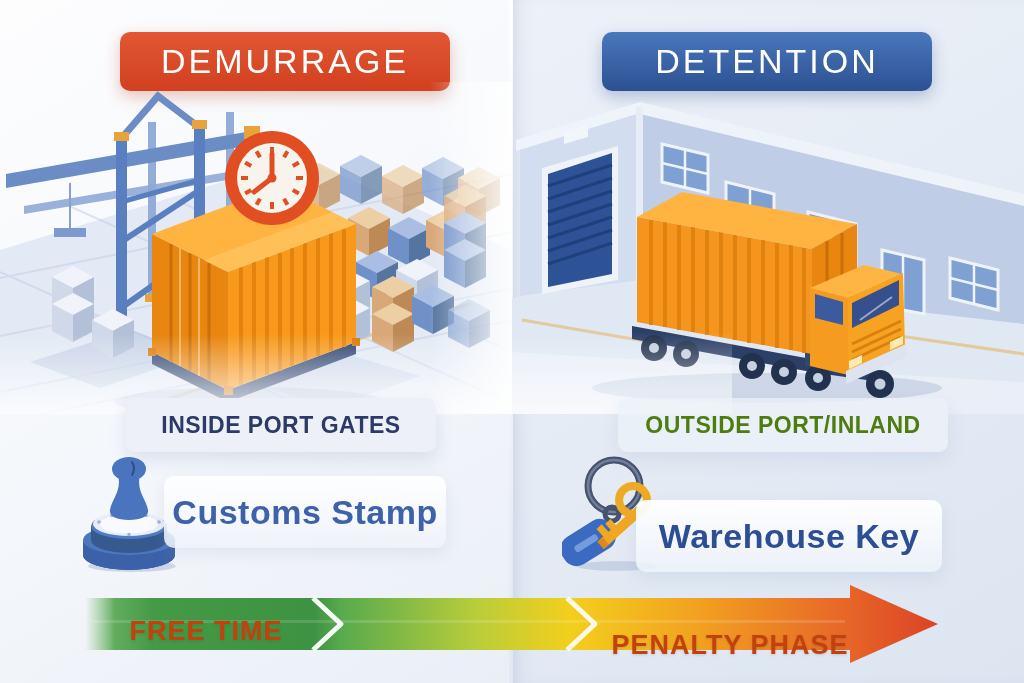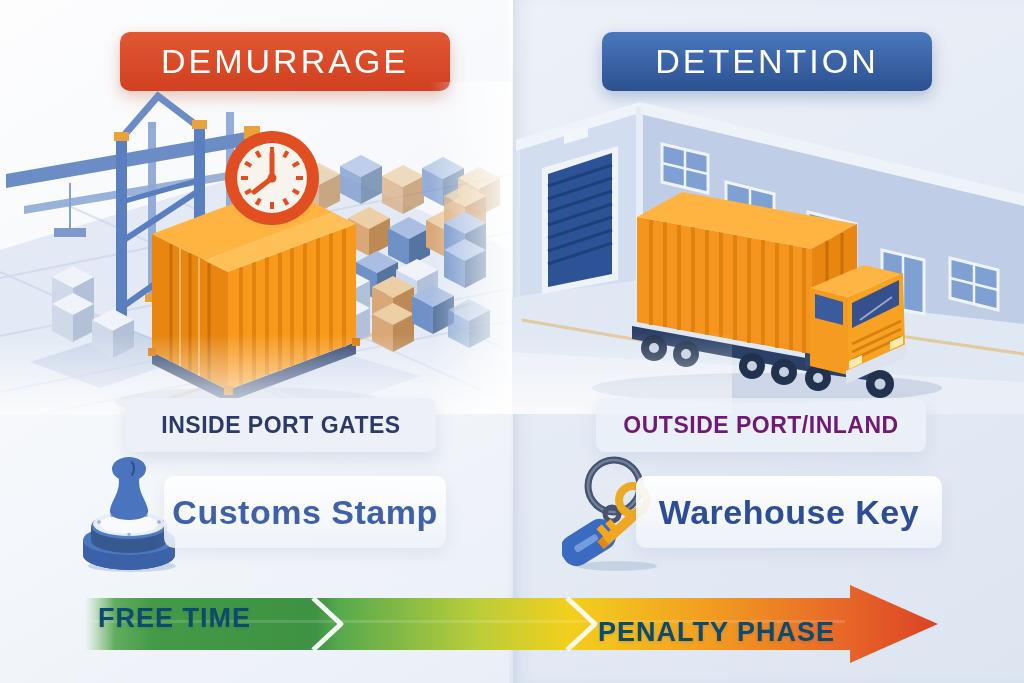--- a/index.html
+++ b/index.html
@@ -28,38 +28,38 @@
   
   .scene{position:absolute;top:82px;width:512px;height:332px;}
   .scene-left{left:0;}
   .scene-right{left:512px;}
   
   .pill{position:absolute;top:398px;height:54px;border-radius:9px;
     display:flex;align-items:center;justify-content:center;
     font-size:23px;font-weight:700;letter-spacing:.5px;}
   .pill-left{left:126px;width:310px;background:#edf1f7;color:#2b3a66;
     box-shadow:0 8px 18px rgba(120,140,180,.20);}
-  .pill-right{left:596px;width:330px;background:rgba(236,241,248,.78);color:#701a75;
+  .pill-right{left:618px;width:330px;background:rgba(236,241,248,.78);color:#4d7c0f;
     box-shadow:0 8px 18px rgba(120,140,180,.14);}
   
   .symbol-bar{position:absolute;top:476px;height:72px;border-radius:10px;
     background:linear-gradient(180deg,rgba(255,255,255,.95),rgba(238,243,250,.85));
     box-shadow:0 6px 16px rgba(130,150,190,.15);
     display:flex;align-items:center;justify-content:center;
     font-size:34px;font-weight:700;letter-spacing:.5px;}
   .symbol-bar-left{left:164px;width:282px;color:#3e61a9;}
-  .symbol-bar-right{left:636px;width:306px;color:#2d4e94;}
+  .symbol-bar-right{left:636px;width:306px;color:#2d4e94;margin-top:24px;}
   .symbol-icon{position:absolute;}
   .icon-stamp{left:74px;top:454px;}
   .icon-key{left:562px;top:450px;}
   
   .timeline{position:absolute;left:0;top:580px;width:1024px;height:103px;}
   .timeline svg{position:absolute;left:0;top:0;}
-  .tl-label{position:absolute;top:23px;color:#0c4a6e;font-weight:700;font-size:27px;
-    letter-spacing:1px;text-align:left;text-shadow:0 1px 3px rgba(70,70,70,.20);}
+  .tl-label{position:absolute;top:36px;color:#c2410c;font-weight:700;font-size:27px;
+    letter-spacing:1px;text-align:center;text-shadow:0 1px 3px rgba(70,70,70,.20);}
   .tl-free{left:98px;width:216px;}
   .tl-penalty{left:598px;width:264px;margin-top:14px;}
 </style>
 </head>
 <body>
 
 <div class="canvas">
 
   <section class="panel panel-left">
     <div class="banner banner-red">

